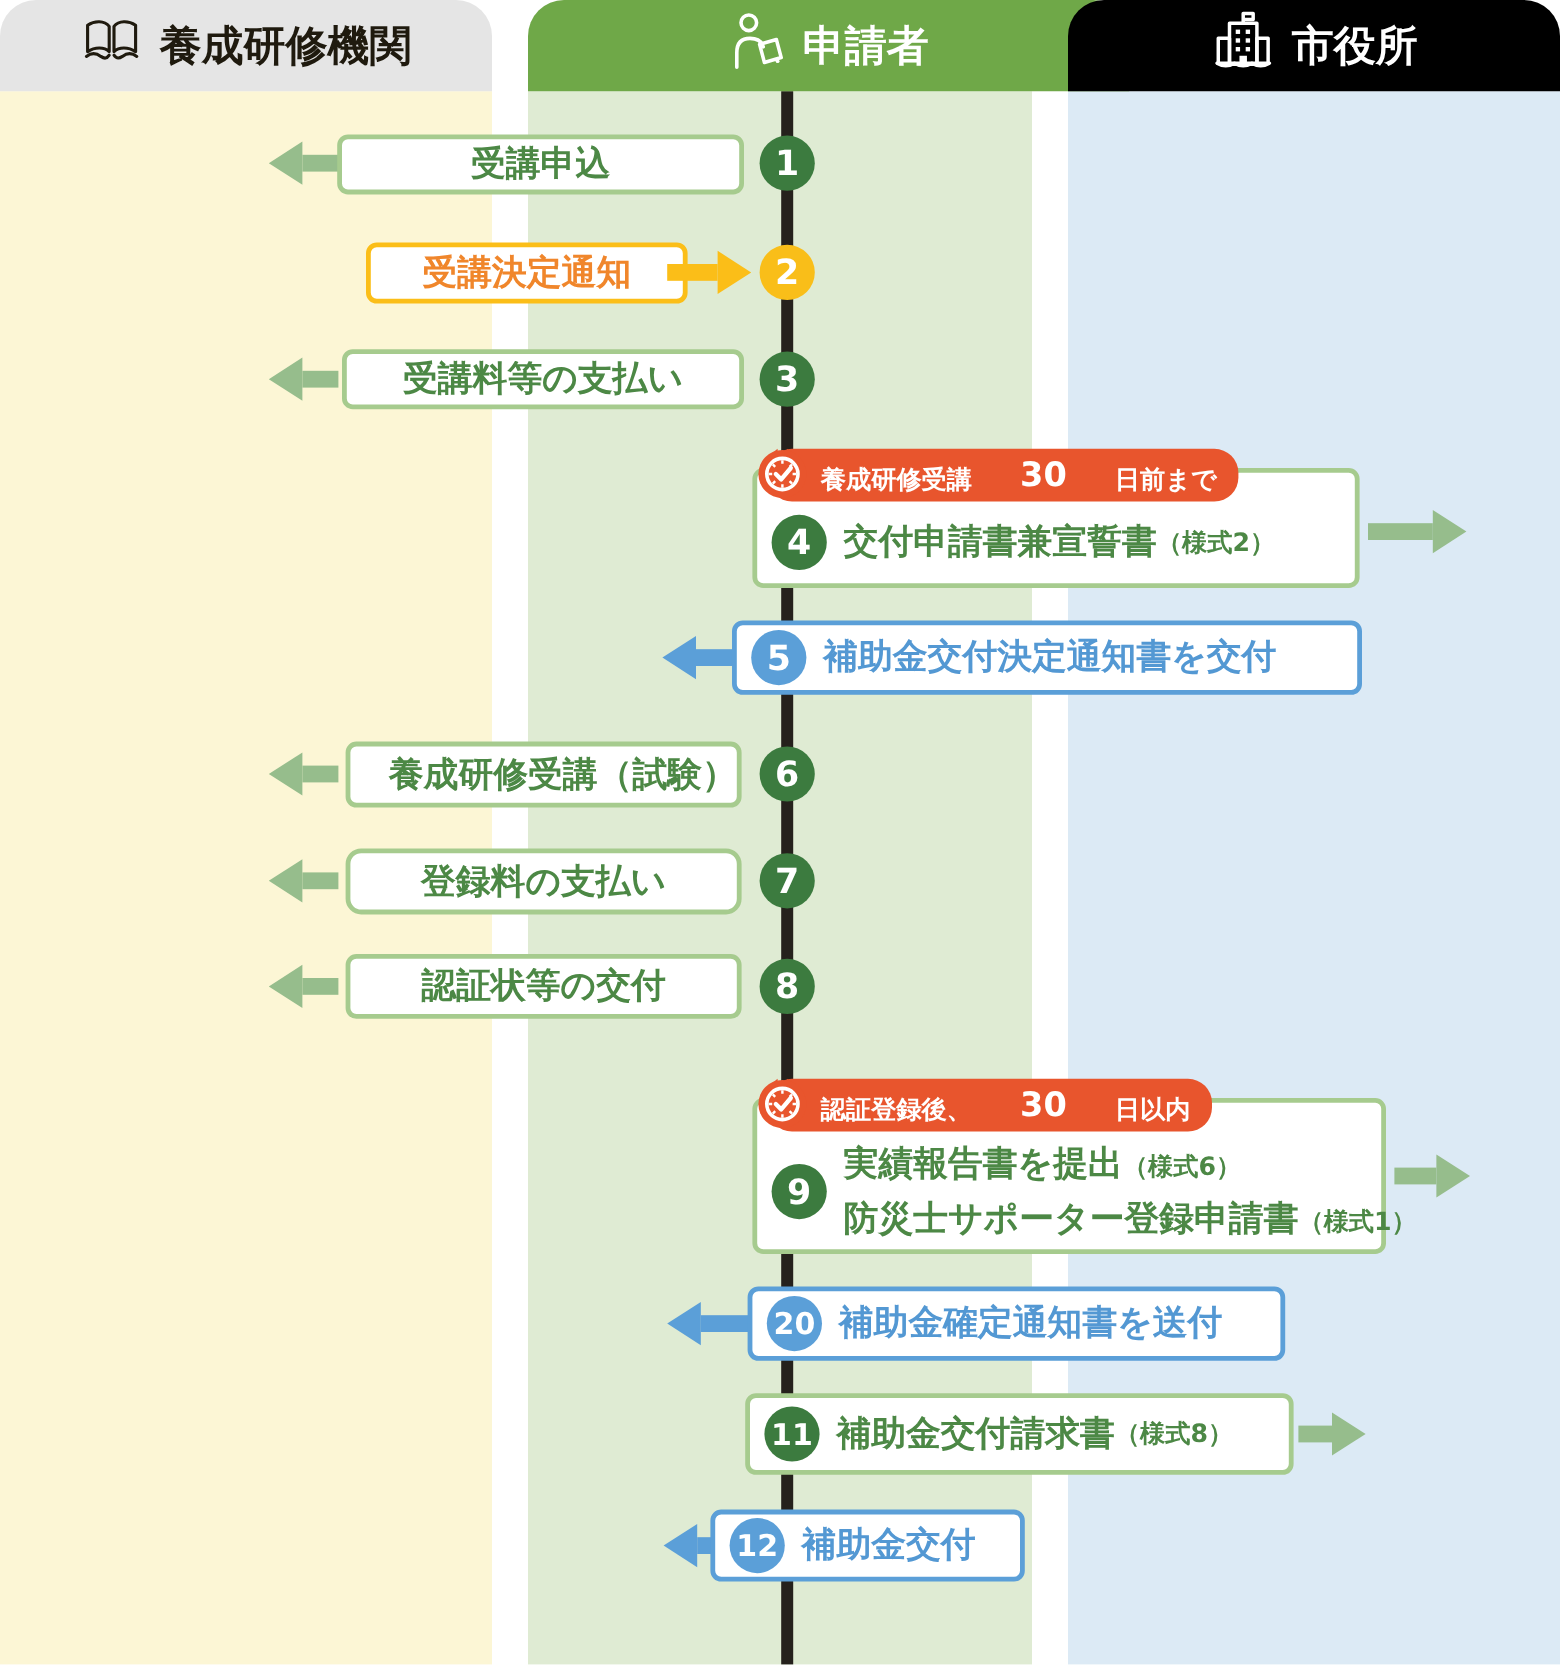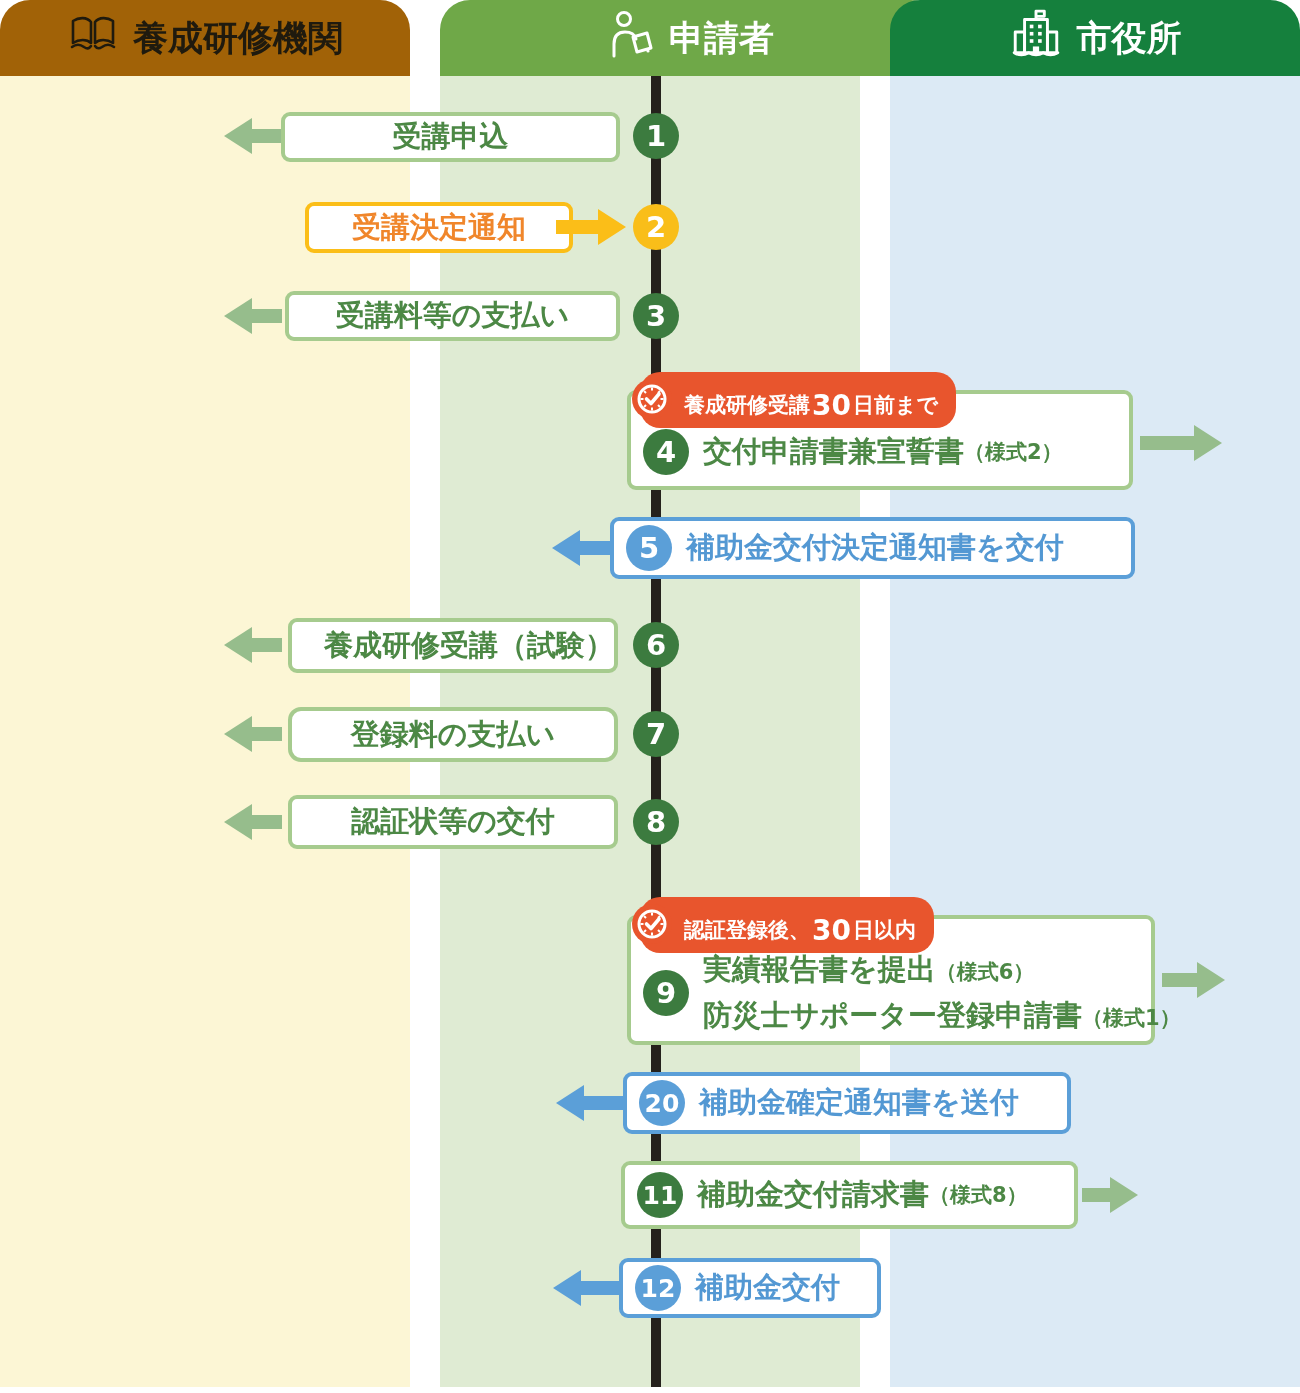--- a/index.html
+++ b/index.html
@@ -8,23 +8,23 @@
     font-family:"DejaVu Sans","Liberation Sans",sans-serif;
     overflow:hidden;
   }
   
   .col-header{
     position:absolute;top:0;height:76px;border-radius:30px 30px 0 0;
     display:flex;align-items:center;justify-content:center;gap:14px;
     font-size:35px;font-weight:bold;z-index:2;
   }
   .col-body{position:absolute;top:76px;height:1311px;z-index:0;}
-  .h-training{left:0;width:410px;background:#a16207;color:#1F1A0E;}
+  .h-training{left:0;width:410px;background:#e5e5e5;color:#1F1A0E;}
   .h-applicant{left:440px;width:501px;background:#6FA848;color:#ffffff;}
-  .h-cityhall{left:890px;width:410px;background:#15803d;color:#ffffff;}
+  .h-cityhall{left:890px;width:410px;background:#000000;color:#ffffff;}
   .b-training{left:0;width:410px;background:#FCF6D5;}
   .b-applicant{left:440px;width:420px;background:#DFEBD3;}
   .b-cityhall{left:890px;width:410px;background:#DCEAF5;}
 
   
   .timeline{position:absolute;left:651px;top:76px;width:10px;height:1311px;background:#25211C;z-index:1;}
 
   
   .circle{
     width:46px;height:46px;border-radius:50%;flex-shrink:0;
@@ -60,22 +60,22 @@
   .ar-green .shaft{background:#96BD8C;}
   .ar-blue .head-l,.ar-blue .head-r{border-right-color:#5B9FD8;border-left-color:#5B9FD8;}
   .ar-blue .shaft{background:#5B9FD8;}
   .ar-yellow .head-l,.ar-yellow .head-r{border-right-color:#FBBE18;border-left-color:#FBBE18;}
   .ar-yellow .shaft{background:#FBBE18;}
 
   
   .badge{position:absolute;display:flex;align-items:center;z-index:4;}
   .badge .pill{
     margin-left:-34px;background:#E8552D;color:#ffffff;border-radius:20px;
-    padding:17px 18px 5px 44px;font-size:21px;font-weight:bold;white-space:nowrap;
-    display:flex;align-items:center;line-height:1.2;
+    padding:5px 18px 5px 44px;font-size:21px;font-weight:bold;white-space:nowrap;
+    display:flex;align-items:flex-end;line-height:1.2;gap:38px;
   }
   .badge .bignum{font-size:28px;padding:0 2px;}
   .clocksvg{position:relative;z-index:5;}
 
   
   .s1-box{left:281px;top:112px;width:339px;height:50px;}
   .s1-ar{left:224px;top:118px;}  .s1-c{top:113px;}
   .s2-box{left:285px;top:202px;width:268px;height:51px;}
   .s2-ar{left:556px;top:209px;}  .s2-c{top:204px;}
   .s3-box{left:285px;top:291px;width:335px;height:50px;}
@@ -93,21 +93,21 @@
   .s8-ar{left:224px;top:804px;}  .s8-c{top:799px;}
   .s9-box{left:627px;top:915px;width:528px;height:130px;padding-top:26px;}
   .s9-badge{left:630px;top:897px;}
   .s9-ar{left:1162px;top:962px;}
   .s9-lines{display:flex;flex-direction:column;gap:6px;}
   .s9-lines .row{display:flex;align-items:baseline;text-align:right;}
   .s10-box{left:623px;top:1072px;width:448px;height:62px;}
   .s10-ar{left:556px;top:1085px;}
   .s11-box{left:621px;top:1161px;width:457px;height:68px;}
   .s11-ar{left:1082px;top:1177px;}
-  .s12-box{left:619px;top:1258px;width:262px;height:60px;}
+  .s12-box{left:592px;top:1258px;width:262px;height:60px;}
   .s12-ar{left:553px;top:1270px;}
 </style>
 </head>
 <body>
 
 <div id="stage">
 
   <div class="col-body b-training"></div>
   <div class="col-body b-applicant"></div>
   <div class="col-body b-cityhall"></div>

